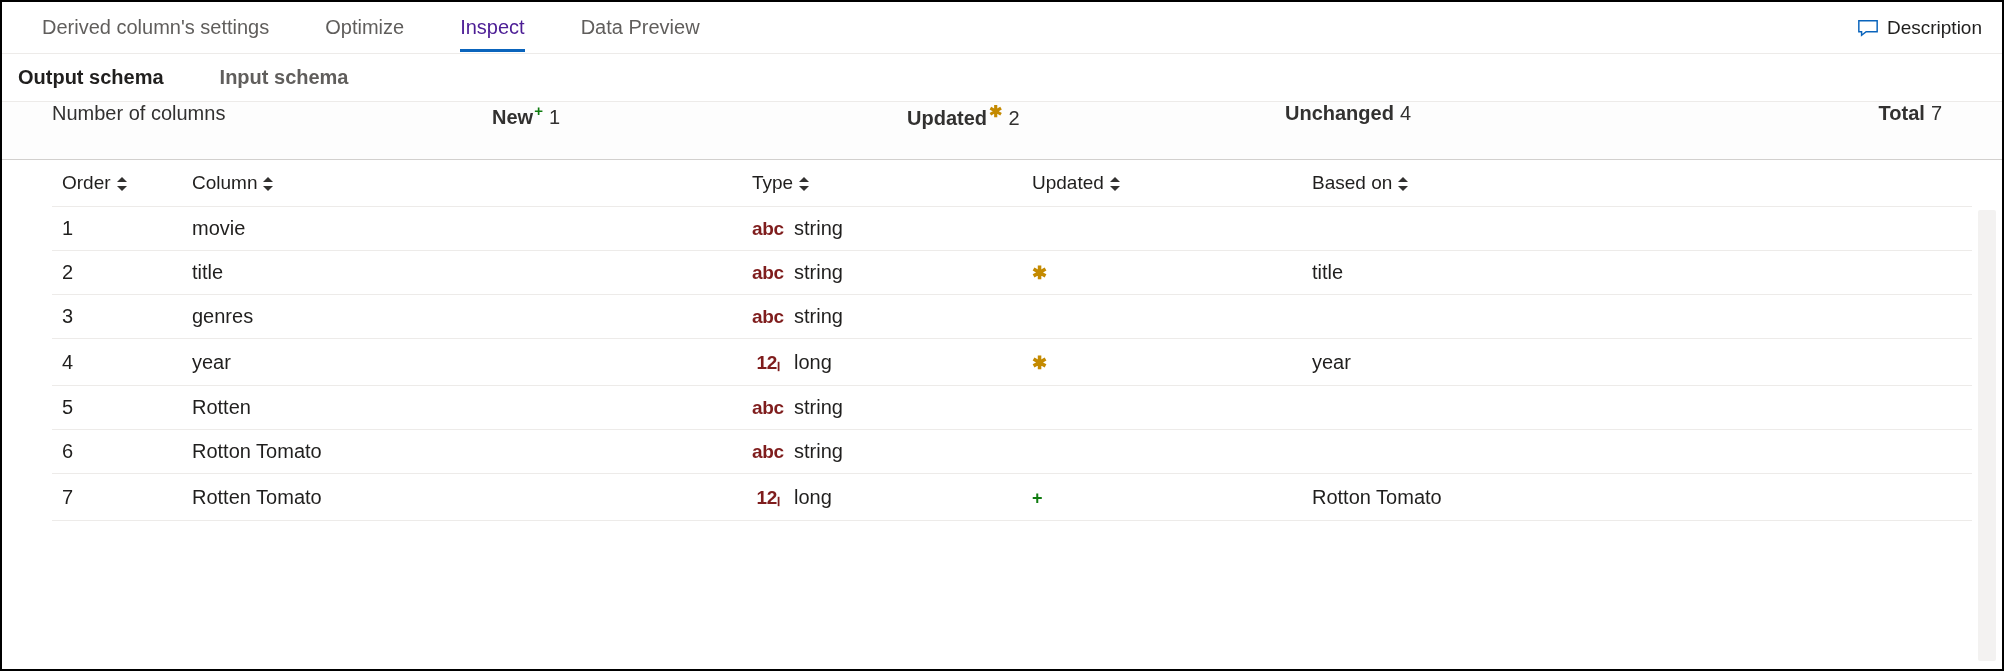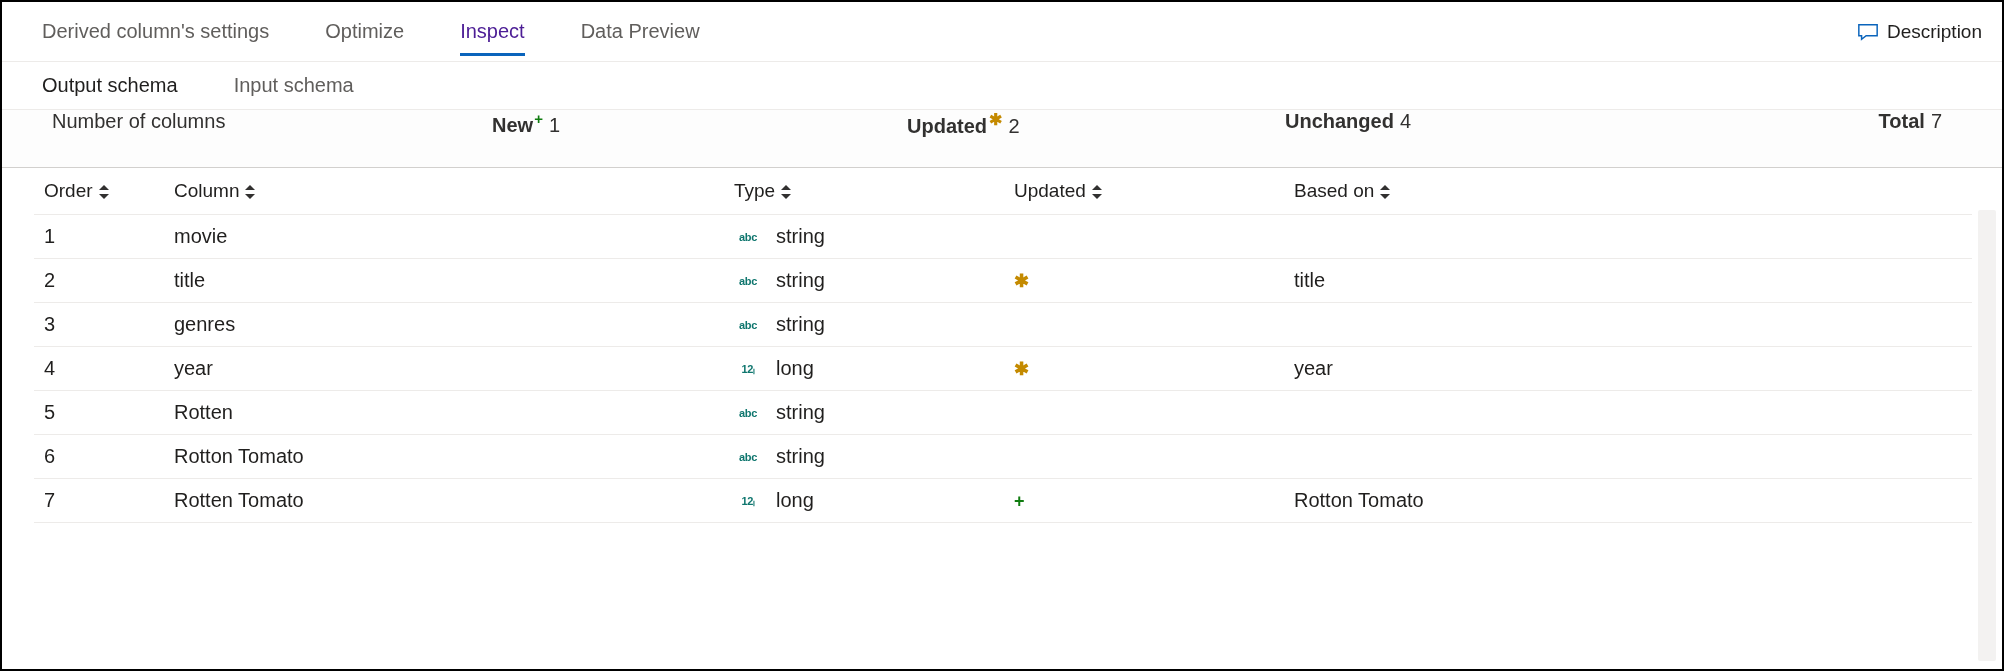--- a/index.html
+++ b/index.html
@@ -15,21 +15,21 @@
     border: 2px solid #000;
     width: 2004px;
     height: 671px;
     overflow: hidden;
     position: relative;
   }
   
   .top-tabs {
     display: flex;
     align-items: center;
-    height: 60px;
+    height: 52px;
     padding: 0 20px 0 40px;
     border-bottom: 1px solid #edebe9;
   }
   .tab {
     padding: 12px 0 10px 0;
     margin-right: 56px;
     font-size: 20px;
     color: #605e5c;
     cursor: pointer;
     border-bottom: 3px solid transparent;
@@ -48,23 +48,24 @@
     cursor: pointer;
     font-size: 19px;
     color: #201f1e;
   }
   .desc-svg { width: 22px; height: 20px; }
   
   .sub-tabs {
     display: flex;
     align-items: center;
     height: 48px;
-    padding: 0 40px;
+    padding: 0 16px;
     border-bottom: 1px solid #edebe9;
     font-size: 20px;
+    font-weight: bold;
   }
   .sub-tab {
     margin-right: 56px;
     color: #605e5c;
     cursor: pointer;
   }
   .sub-tab.active {
     color: #201f1e;
   }
   
@@ -92,21 +93,21 @@
   }
   .sup-star {
     color: #c48a00;
     font-weight: 700;
     font-size: 16px;
     vertical-align: super;
     margin-left: 2px;
   }
   
   .tbl-wrap {
-    padding: 0 30px 0 32px;
+    padding: 0 30px 0 50px;
   }
   .tbl {
     width: 100%;
     border-collapse: collapse;
   }
   .tbl th {
     text-align: left;
     font-weight: 400;
     font-size: 19px;
     color: #201f1e;
@@ -148,24 +149,24 @@
   .col-type { width: 280px; }
   .col-updated { width: 280px; }
   .col-based { width: auto; }
   .type-cell {
     display: flex;
     align-items: center;
     gap: 14px;
   }
   .type-ico {
     width: 28px;
-    font-size: 11px;
+    font-size: 19px;
     font-weight: 600;
-    color: #0f766e;
-    text-align: center;
+    color: #7f1d1d;
+    text-align: right;
     letter-spacing: -0.3px;
     font-family: "Segoe UI", sans-serif;
   }
   .upd-star {
     color: #c48a00;
     font-size: 18px;
     font-weight: 700;
   }
   .upd-plus {
     color: #107c10;

